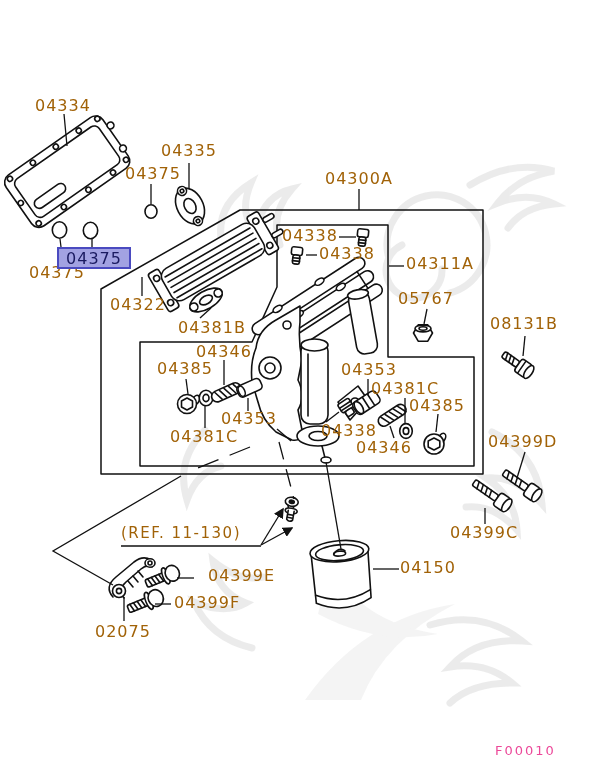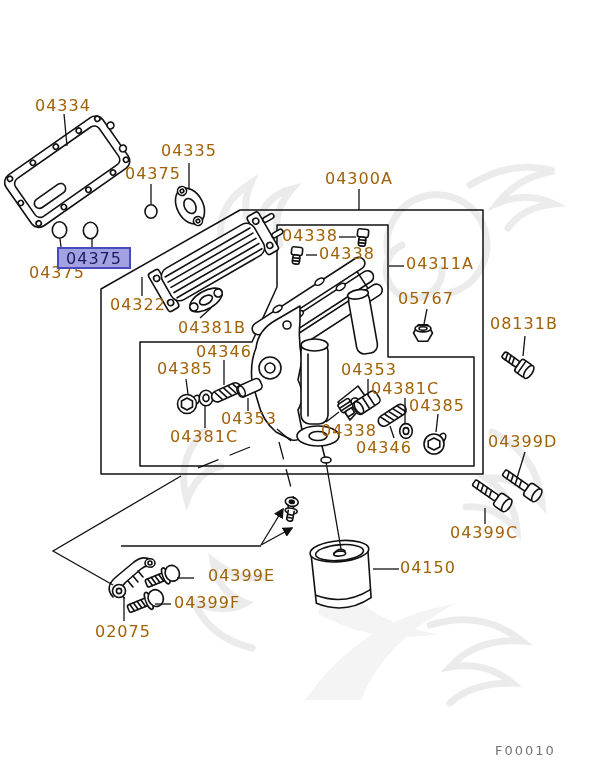--- a/index.html
+++ b/index.html
@@ -2,21 +2,21 @@
 <html><head>
 <meta charset="utf-8">
 <style>
   html,body{margin:0;padding:0;background:#fff;}
   .stage{position:relative;width:609px;height:768px;background:#ffffff;overflow:hidden;
          font-family:"DejaVu Sans", sans-serif;}
   .stage svg{position:absolute;left:0;top:0;z-index:1;}
   .lbl{position:absolute;z-index:2;font-size:16px;letter-spacing:1px;line-height:1.05;
        color:#a16207;white-space:nowrap;}
   .ref{font-size:15px;letter-spacing:1.5px;}
-  .fig{font-size:13px;letter-spacing:2px;color:#737373;text-align:center;}
+  .fig{font-size:13px;letter-spacing:2px;color:#ec4899;text-align:center;}
   .hl{position:absolute;z-index:3;left:57px;top:247px;width:74px;height:22px;
       display:flex;align-items:center;justify-content:center;box-sizing:border-box;
       background:#a2a2e2;border:2px solid #4a4ac0;color:#1a1a60;
       font-size:16px;letter-spacing:1px;}
 </style>
 </head>
 <body>
 
 <div class="stage">
 
@@ -341,19 +341,20 @@
   <div class="lbl" style="left:157px;top:361px">04385</div>
   <div class="lbl" style="left:341px;top:362px">04353</div>
   <div class="lbl" style="left:371px;top:381px">04381C</div>
   <div class="lbl" style="left:409px;top:398px">04385</div>
   <div class="lbl" style="left:221px;top:411px">04353</div>
   <div class="lbl" style="left:170px;top:429px">04381C</div>
   <div class="lbl" style="left:321px;top:423px">04338</div>
   <div class="lbl" style="left:356px;top:440px">04346</div>
   <div class="lbl" style="left:488px;top:434px">04399D</div>
   <div class="lbl" style="left:450px;top:525px">04399C</div>
+  <div class="lbl ref" style="left:121px;top:526px">(REF. 11-130)</div>
   <div class="lbl" style="left:208px;top:568px">04399E</div>
   <div class="lbl" style="left:174px;top:595px">04399F</div>
   <div class="lbl" style="left:95px;top:624px">02075</div>
   <div class="lbl" style="left:400px;top:560px">04150</div>
   <div class="lbl fig" style="left:495px;top:744px">F00010</div>
 
 </div>
 
 </body></html>

